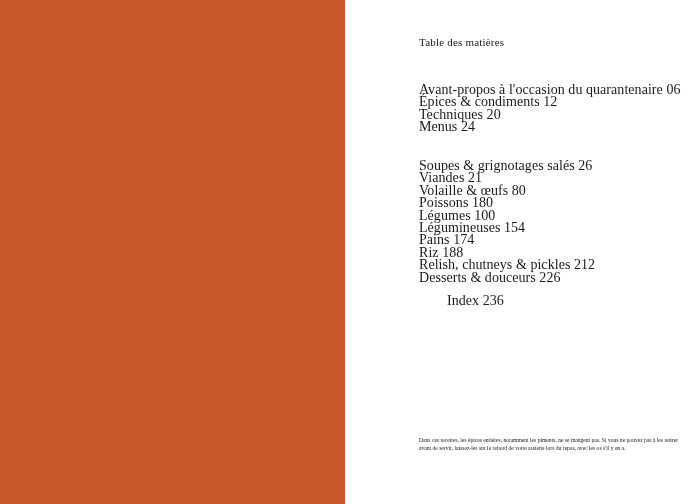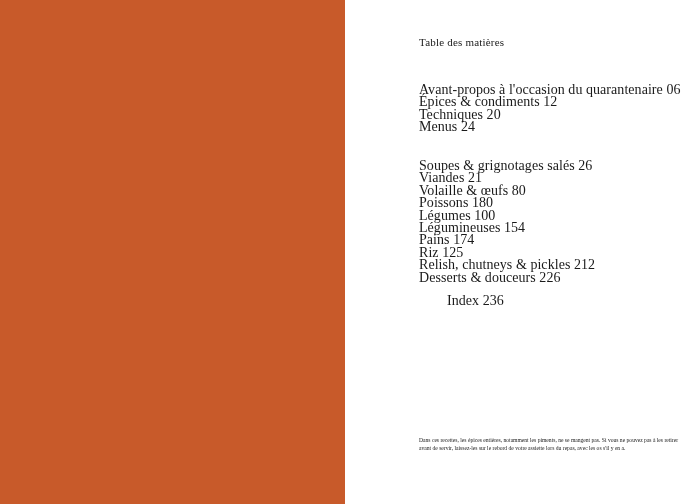--- a/index.html
+++ b/index.html
@@ -88,21 +88,21 @@
     </div>
 
     <div class="toc-group g2">
       <div class="toc-entry">Soupes &amp; grignotages salés 26</div>
       <div class="toc-entry">Viandes 21</div>
       <div class="toc-entry">Volaille &amp; œufs 80</div>
       <div class="toc-entry">Poissons 180</div>
       <div class="toc-entry">Légumes 100</div>
       <div class="toc-entry">Légumineuses 154</div>
       <div class="toc-entry">Pains 174</div>
-      <div class="toc-entry">Riz 125</div>
+      <div class="toc-entry">Riz 188</div>
       <div class="toc-entry">Relish, chutneys &amp; pickles 212</div>
       <div class="toc-entry">Desserts &amp; douceurs 226</div>
     </div>
 
     <div class="toc-group g3">
       <div class="toc-entry">Index 236</div>
     </div>
 
     <div class="footnote">
       <p>Dans ces recettes, les épices entières, notamment les piments, ne se mangent pas. Si vous ne pouvez pas à les retirer avant de servir, laissez-les sur le rebord de votre assiette lors du repas, avec les os s'il y en a.</p>

